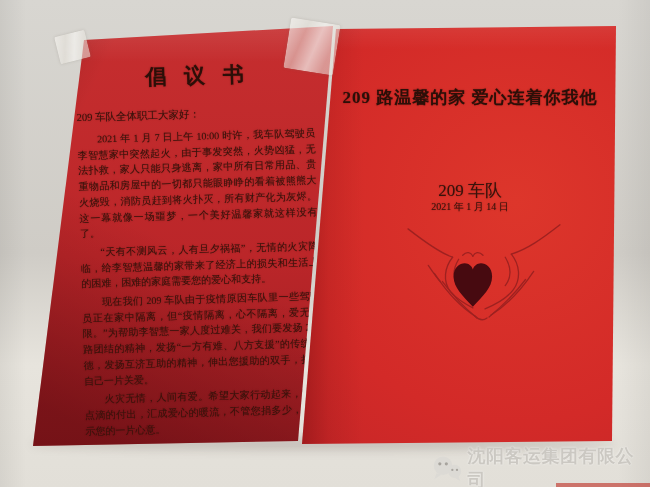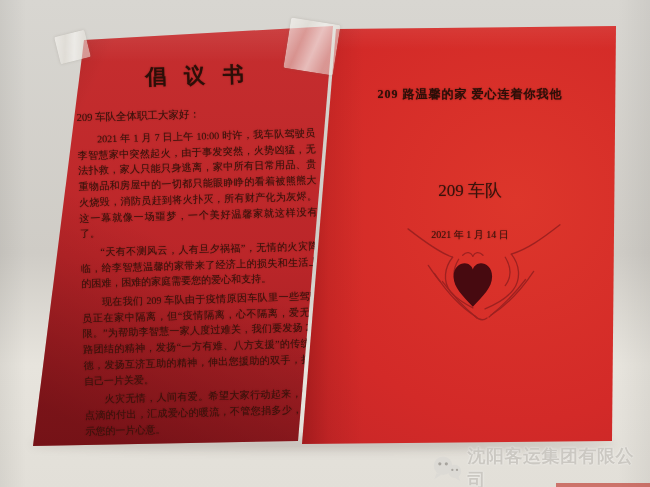--- a/index.html
+++ b/index.html
@@ -39,26 +39,26 @@
     margin:0 0 3px 0;text-shadow:0 0 1.2px rgba(50,10,5,0.5);}
   
   .paper-right{position:absolute;left:300px;top:24px;width:318px;height:422px;
     clip-path:polygon(36px 5px,316px 2px,312px 417px,2px 420px);
     background:
       linear-gradient(90deg, rgba(75,0,6,0.32) 0%, rgba(75,0,6,0.10) 9%, rgba(0,0,0,0) 20%),
       linear-gradient(180deg, rgba(255,255,255,0.08) 0%, rgba(255,255,255,0) 6%),
       radial-gradient(125% 95% at 68% 42%, var(--right-paper-bright) 0%, var(--right-paper-red) 55%, #bf2427 100%);
   }
   .cover-title{position:absolute;left:40px;top:62px;width:260px;text-align:center;
-    font-size:12px;font-weight:bold;color:#2c0f08;letter-spacing:1px;
+    font-size:17px;font-weight:bold;color:#2c0f08;letter-spacing:1px;
     text-shadow:0 0 1.5px rgba(50,10,5,0.55);}
   .cover-team{position:absolute;left:40px;top:155px;width:260px;text-align:center;
     font-size:17px;color:var(--ink);text-shadow:0 0 1.2px rgba(50,10,5,0.5);}
   .cover-date{position:absolute;left:40px;top:176px;width:260px;text-align:center;
-    font-size:10px;color:var(--ink);text-shadow:0 0 1.2px rgba(50,10,5,0.5);margin-top:28px;}
+    font-size:10px;color:var(--ink);text-shadow:0 0 1.2px rgba(50,10,5,0.5);}
   .hands-heart{position:absolute;left:106px;top:196px;width:156px;height:116px;}
   
   .tape{position:absolute;background:
       linear-gradient(105deg, rgba(255,255,255,0.35) 0%, rgba(255,255,255,0) 30%, rgba(255,255,255,0.4) 55%, rgba(255,255,255,0.05) 80%),
       var(--tape);
     border-radius:2px;box-shadow:0 0 3px rgba(120,110,100,0.25);}
   .tape-tr{left:287px;top:21px;width:50px;height:51px;transform:rotate(9deg);}
   .tape-tl{left:57px;top:33px;width:31px;height:28px;transform:rotate(-14deg);}
   
   .watermark{position:absolute;left:431px;top:444px;display:flex;align-items:center;gap:5px;}

